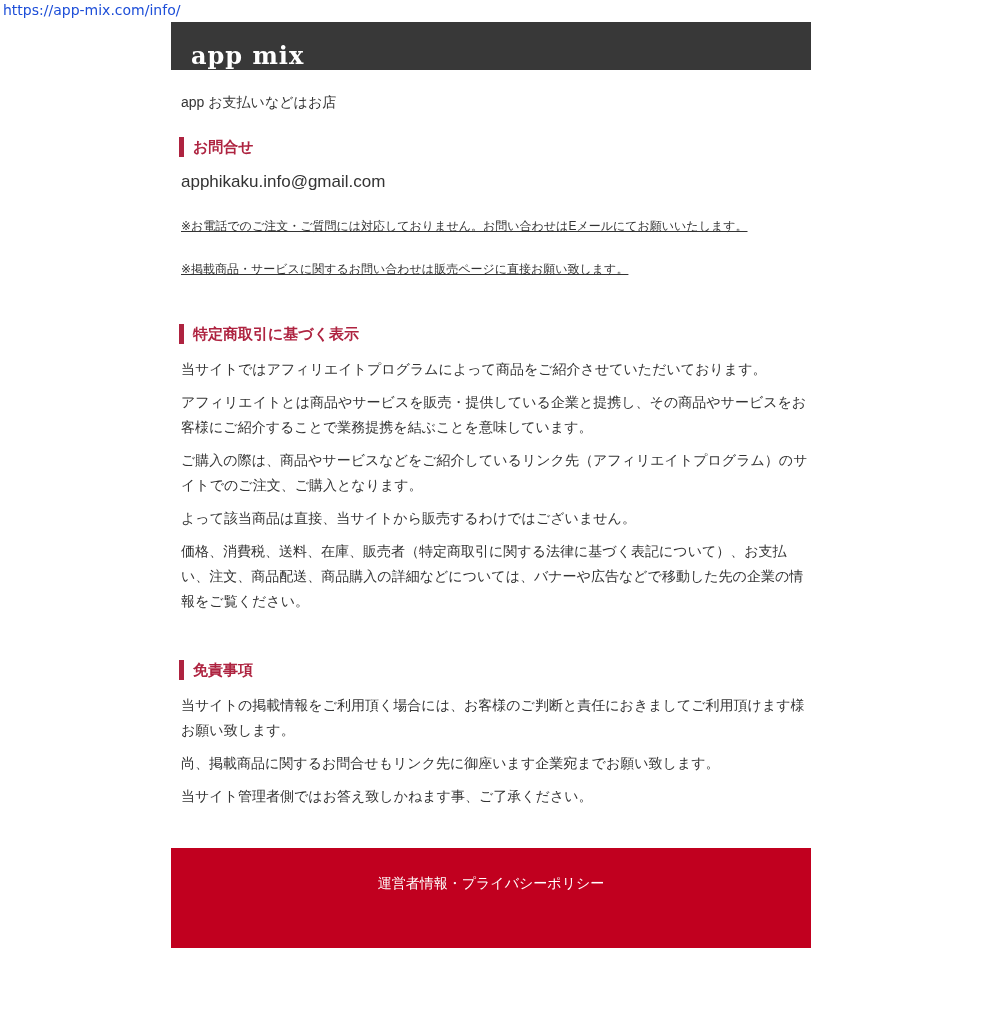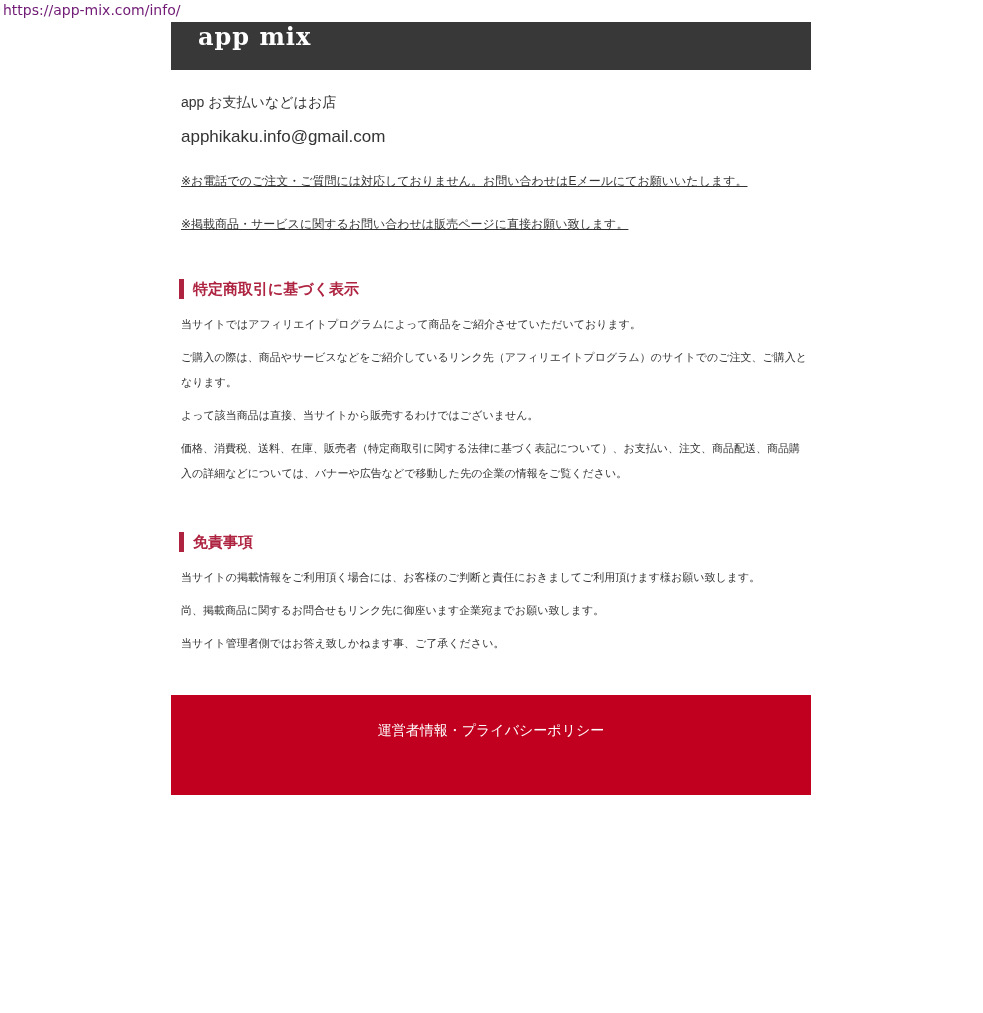--- a/index.html
+++ b/index.html
@@ -11,36 +11,36 @@
     background: #ffffff;
     overflow: hidden;
     font-family: "Liberation Sans", "DejaVu Sans", sans-serif;
     color: #333333;
   }
   .url-label {
     position: absolute;
     top: 2px;
     left: 3px;
     font-size: 14px;
-    color: #701a75;
+    color: #1d4ed8;
     font-family: "DejaVu Sans", sans-serif;
   }
   .content {
     position: absolute;
     left: 171px;
     top: 0;
     width: 640px;
   }
   .site-header {
     margin-top: 22px;
     height: 48px;
     background: #383838;
     display: flex;
-    align-items: flex-start;
-    padding-left: 27px;
+    align-items: flex-end;
+    padding-left: 20px;
   }
   .site-title {
     margin: 0;
     color: #ffffff;
     font-family: "DejaVu Serif", "Liberation Serif", serif;
     font-weight: bold;
     font-size: 24px;
     letter-spacing: 1px;
     cursor: pointer;
   }
@@ -64,21 +64,21 @@
     margin: 15px 0 0 10px;
     font-size: 17px;
   }
   .note {
     margin: 26px 0 0 10px;
     font-size: 12px;
     text-decoration: underline;
   }
   .body-text {
     margin: 8px 0 0 10px;
-    font-size: 11px;
+    font-size: 14px;
     line-height: 25px;
   }
   .body-text.first {
     margin-top: 13px;
   }
   .site-footer {
     margin-top: 39px;
     height: 100px;
     background: #c1001f;
     text-align: center;
@@ -100,28 +100,30 @@
 
 <div class="content">
 
   <header class="site-header">
     <h1 class="site-title">app mix</h1>
   </header>
 
   <p class="operator">app お支払いなどはお店</p>
 
   <section>
+    <h2 class="sec-heading first">お問合せ</h2>
     <p class="email">apphikaku.info@gmail.com</p>
     <p class="note">※お電話でのご注文・ご質問には対応しておりません。お問い合わせはEメールにてお願いいたします。</p>
     <p class="note">※掲載商品・サービスに関するお問い合わせは販売ページに直接お願い致します。</p>
   </section>
 
   <section>
     <h2 class="sec-heading">特定商取引に基づく表示</h2>
     <p class="body-text first">当サイトではアフィリエイトプログラムによって商品をご紹介させていただいております。</p>
+    <p class="body-text">アフィリエイトとは商品やサービスを販売・提供している企業と提携し、その商品やサービスをお客様にご紹介することで業務提携を結ぶことを意味しています。</p>
     <p class="body-text">ご購入の際は、商品やサービスなどをご紹介しているリンク先（アフィリエイトプログラム）のサイトでのご注文、ご購入となります。</p>
     <p class="body-text">よって該当商品は直接、当サイトから販売するわけではございません。</p>
     <p class="body-text">価格、消費税、送料、在庫、販売者（特定商取引に関する法律に基づく表記について）、お支払い、注文、商品配送、商品購入の詳細などについては、バナーや広告などで移動した先の企業の情報をご覧ください。</p>
   </section>
 
   <section>
     <h2 class="sec-heading">免責事項</h2>
     <p class="body-text first">当サイトの掲載情報をご利用頂く場合には、お客様のご判断と責任におきましてご利用頂けます様お願い致します。</p>
     <p class="body-text">尚、掲載商品に関するお問合せもリンク先に御座います企業宛までお願い致します。</p>
     <p class="body-text">当サイト管理者側ではお答え致しかねます事、ご了承ください。</p>

